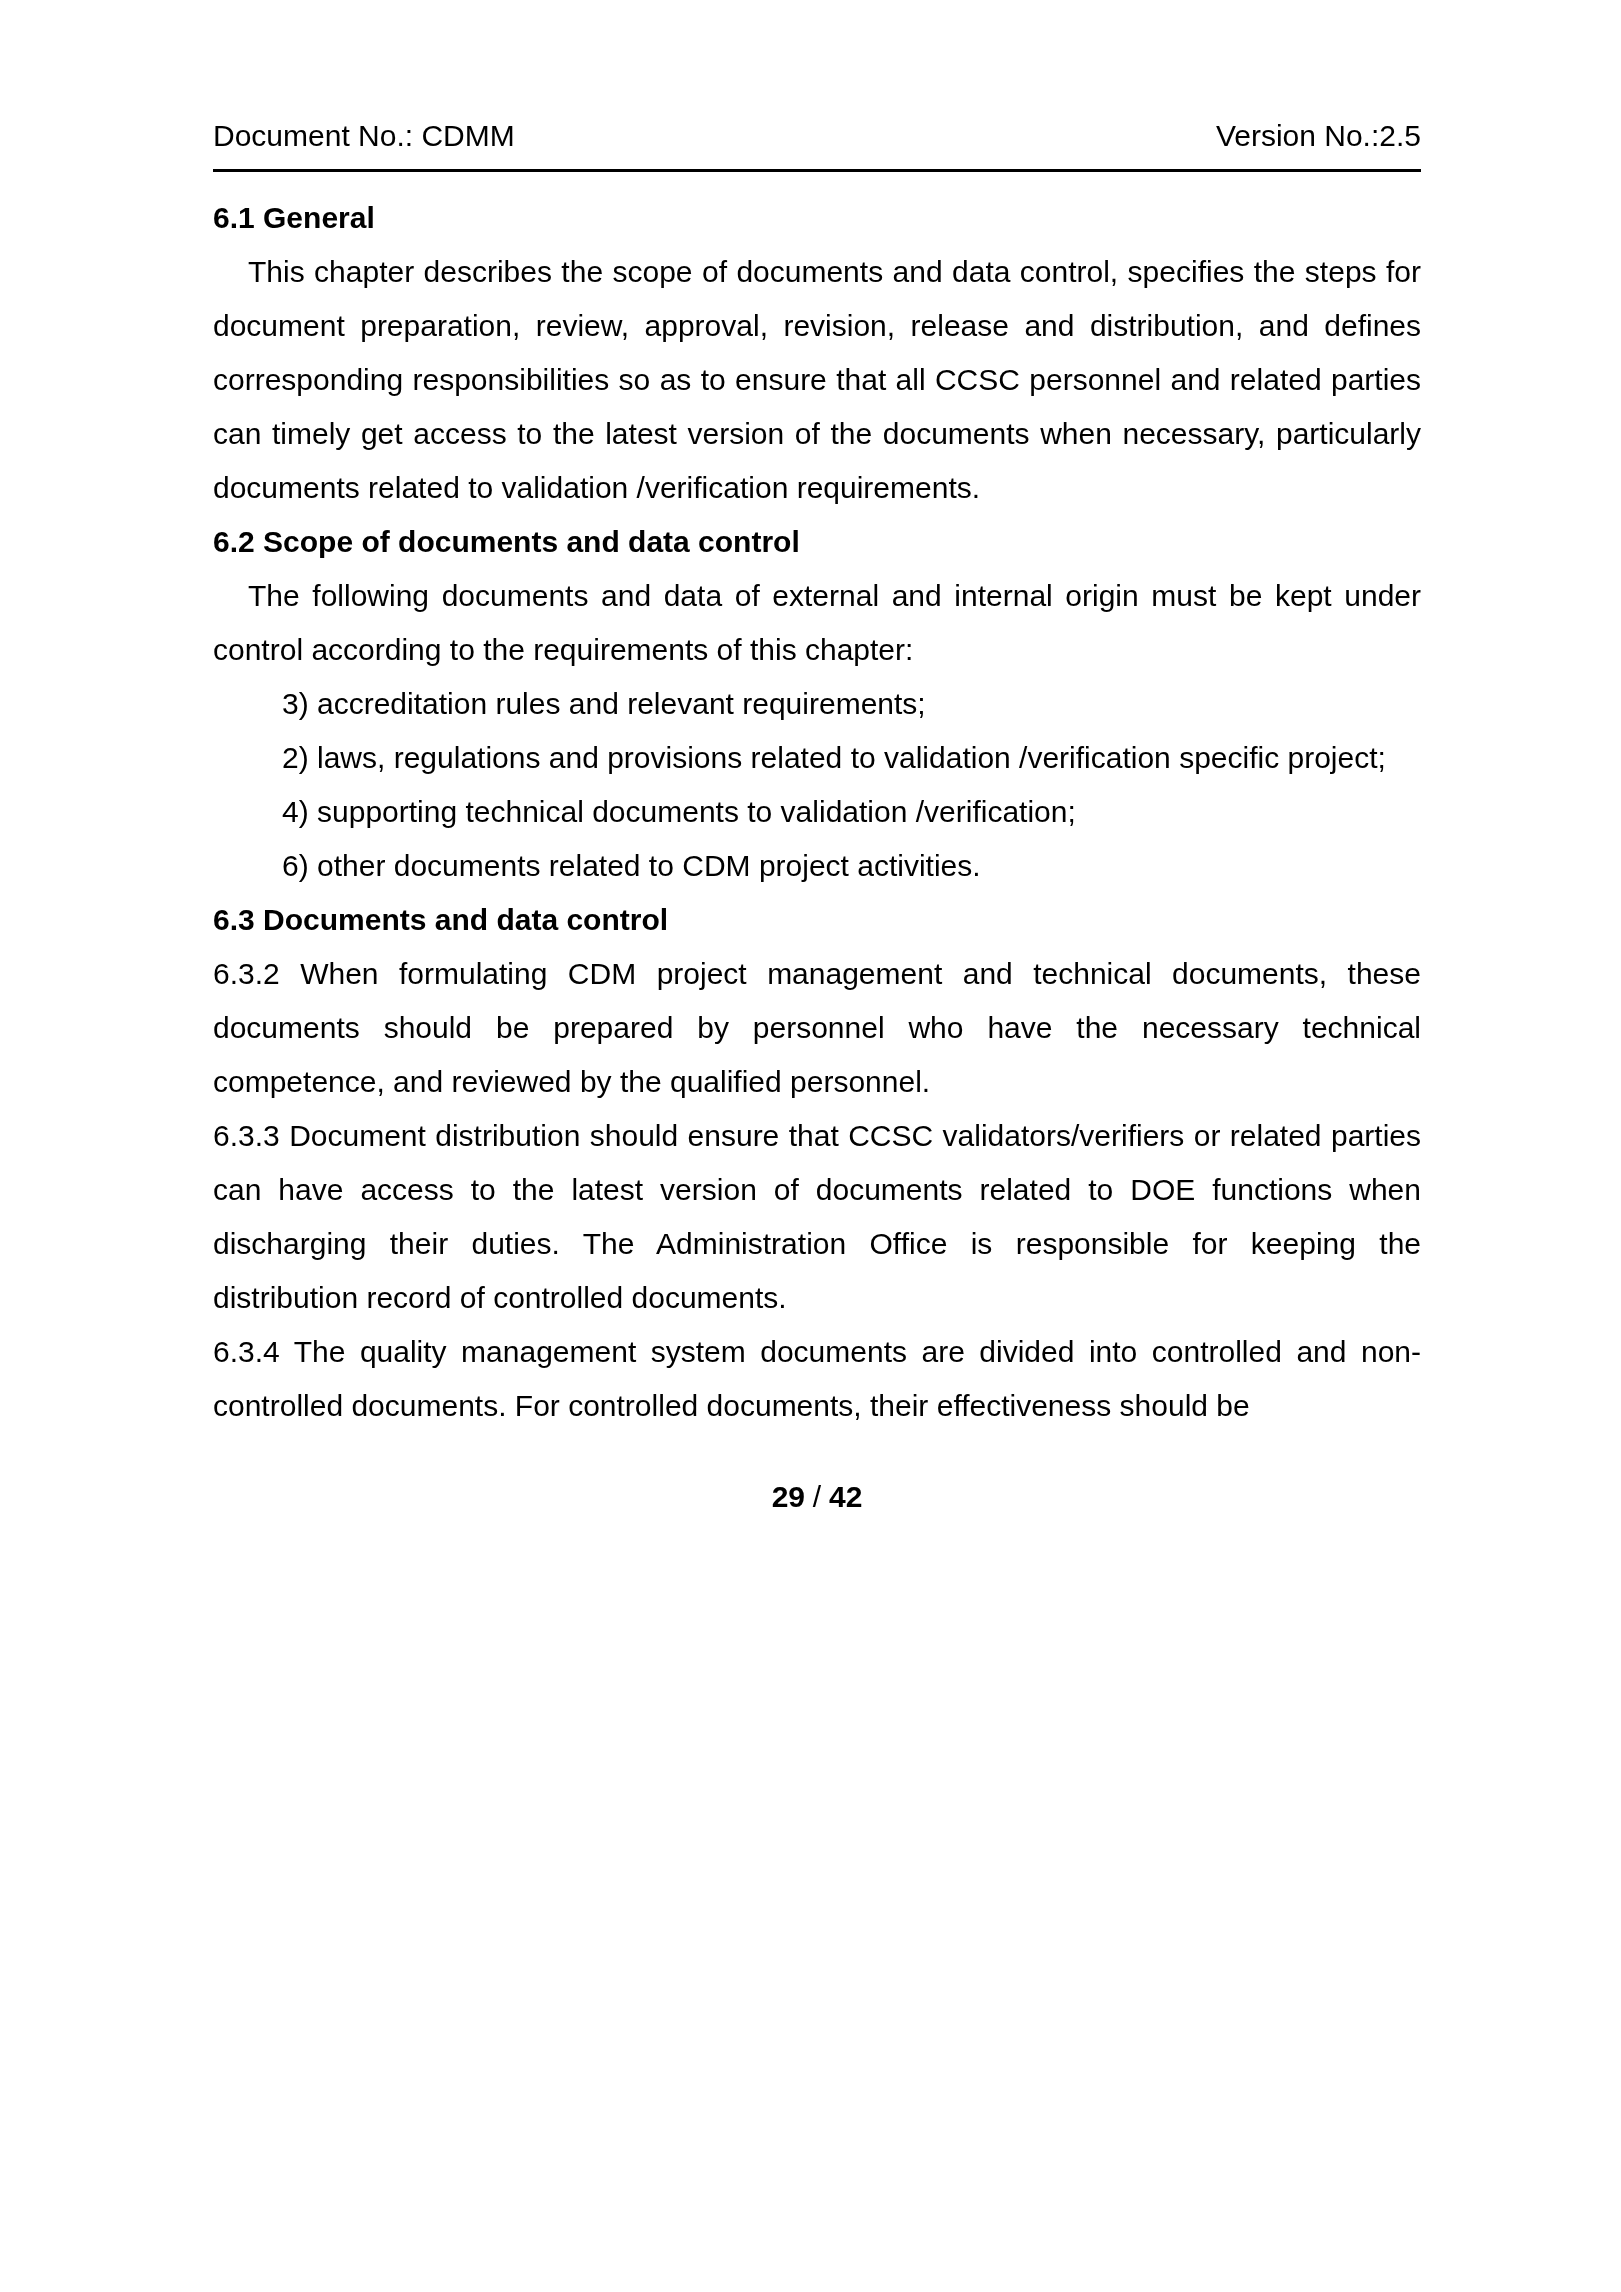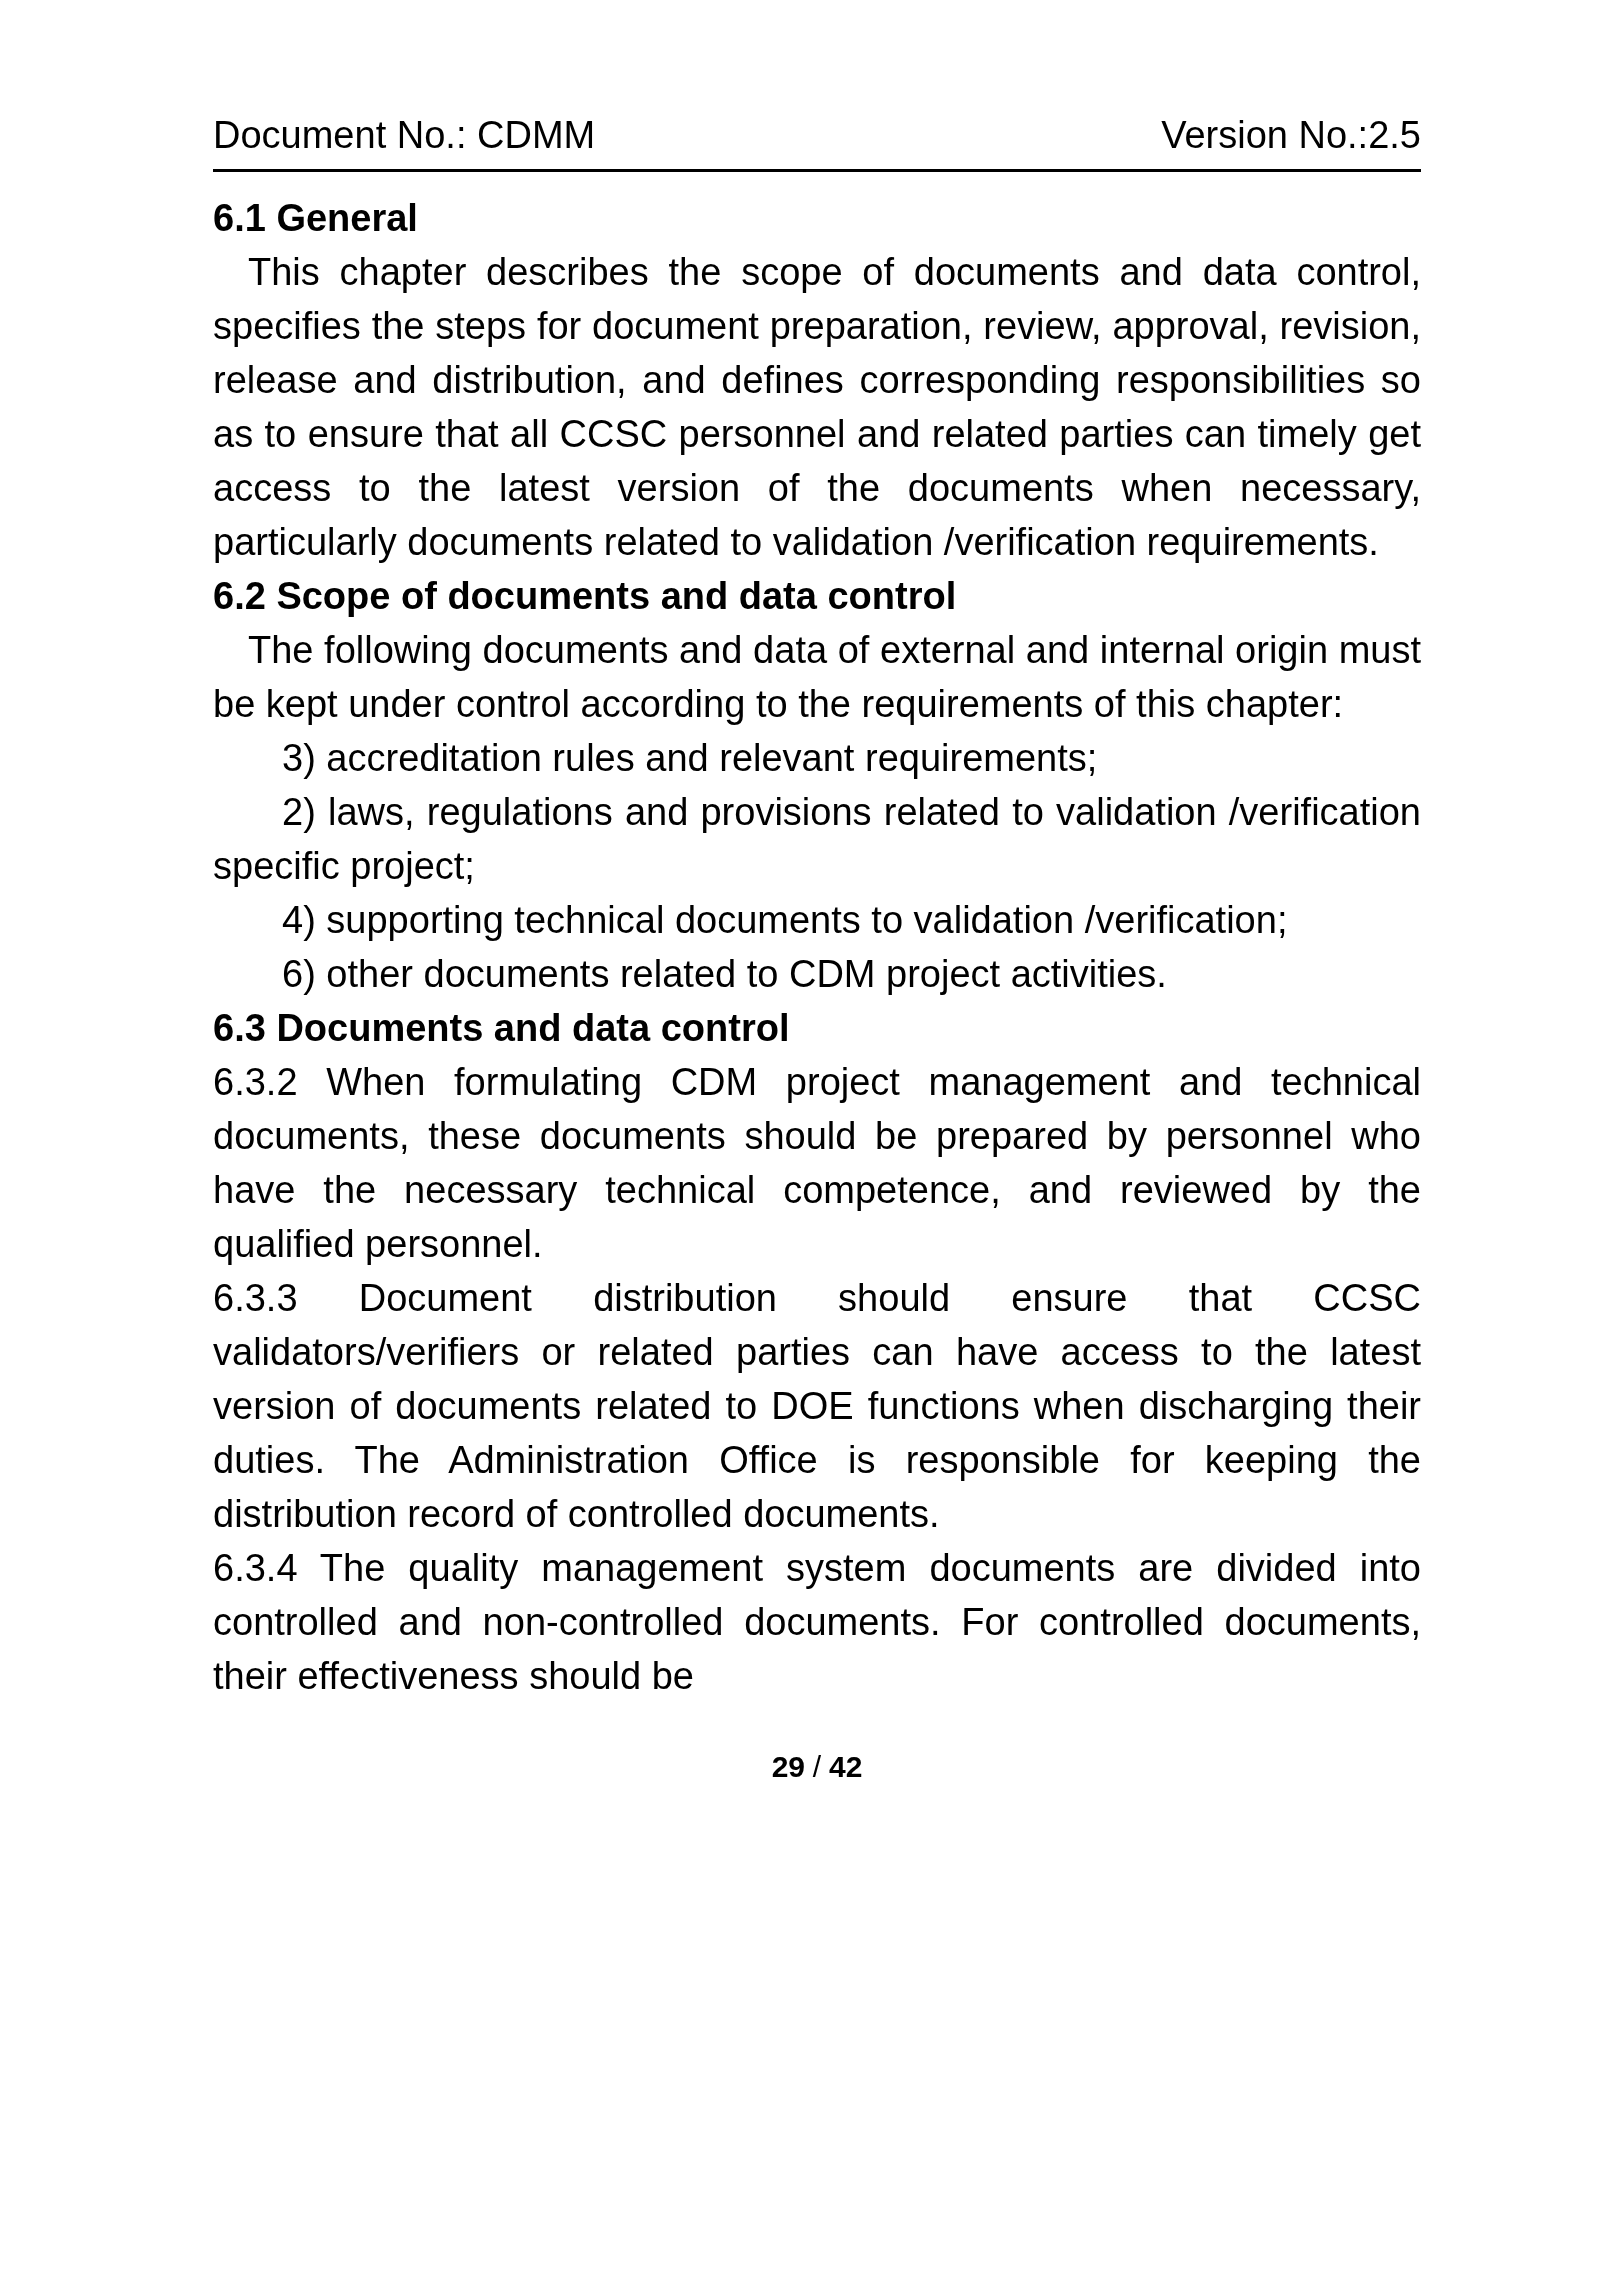--- a/index.html
+++ b/index.html
@@ -15,38 +15,38 @@
     color: #000000;
     font-family: "Liberation Sans", sans-serif;
     box-sizing: border-box;
     padding: 116px 200px 0 213px;
     overflow: hidden;
   }
   .header-row {
     display: flex;
     justify-content: space-between;
     align-items: center;
-    font-size: 38px;
+    font-size: 30px;
     line-height: 39px;
   }
   .header-rule {
     border: none;
     border-bottom: 3.9px solid #000000;
     margin: 13.7px 0 0 0;
   }
   .doc-title {
     margin: 47px 0 0 0;
     text-align: center;
     font-size: 42px;
     font-weight: normal;
     line-height: 49px;
   }
   .content-body {
     margin-top: 19.6px;
-    font-size: 38px;
+    font-size: 30px;
     line-height: 54px;
   }
   .content-body p {
     margin: 0;
     text-align: justify;
   }
   .h {
     font-weight: bold;
     text-align: left !important;
   }

